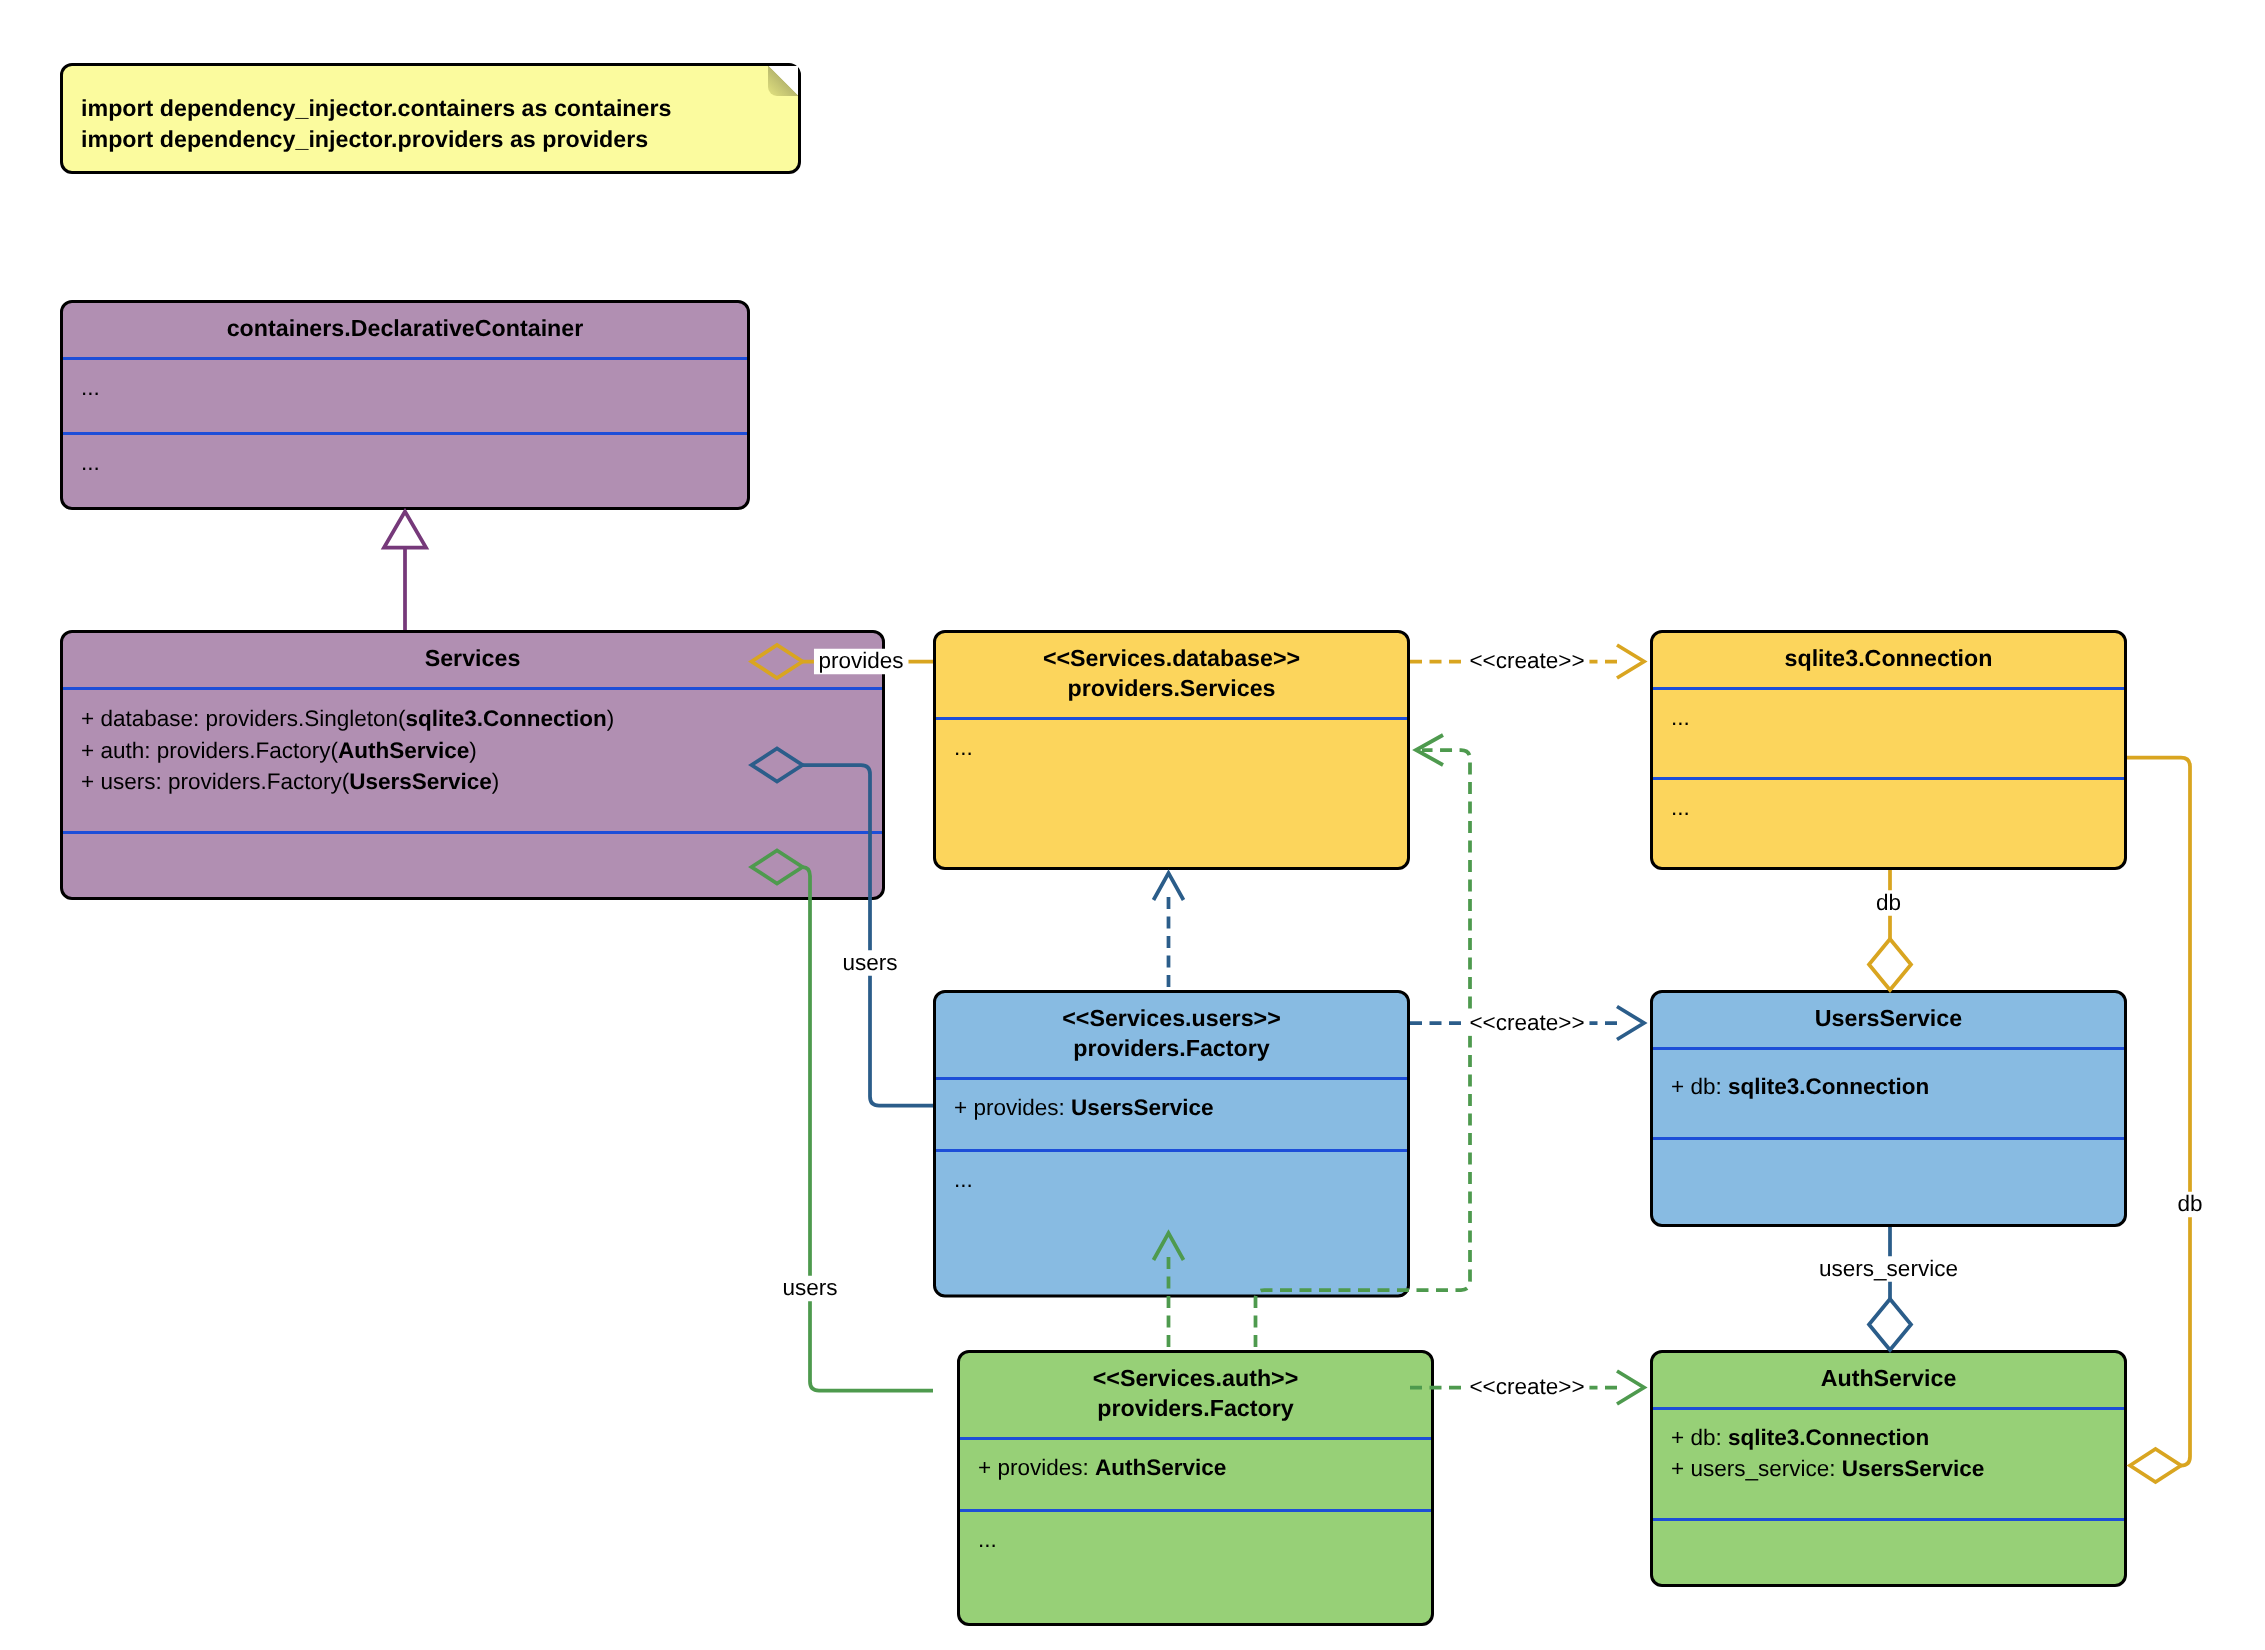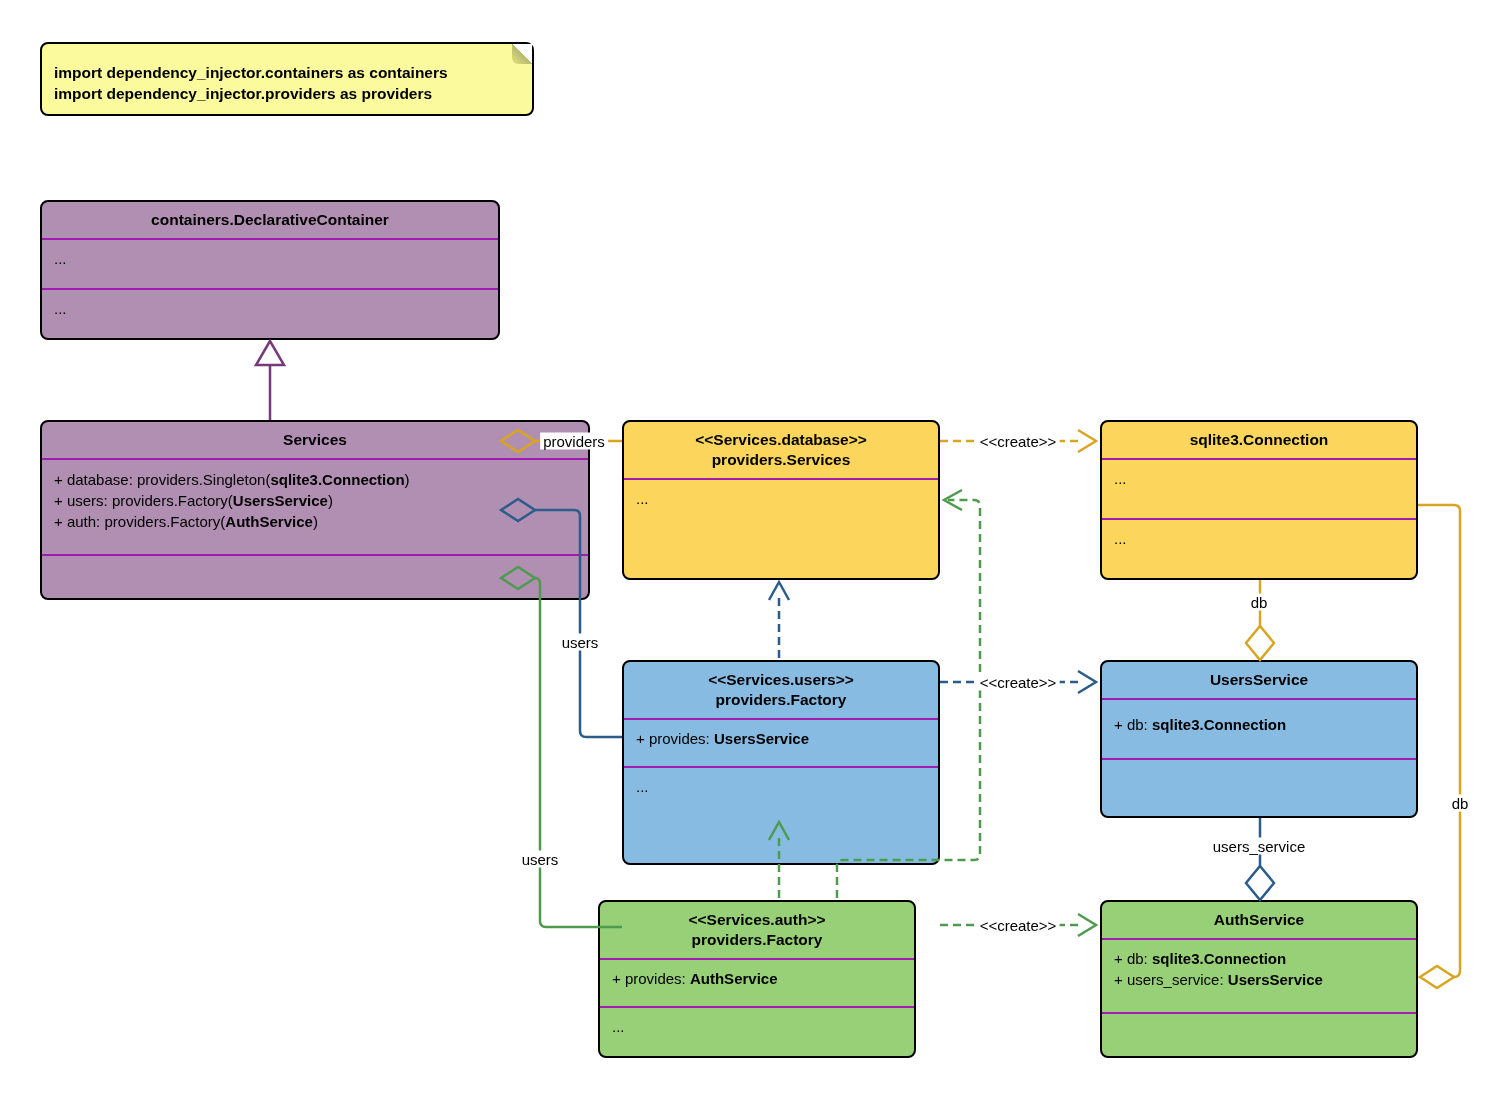--- a/index.html
+++ b/index.html
@@ -24,21 +24,21 @@
   
   .uml{position:absolute;border:2px solid #000;border-radius:8px;box-sizing:border-box;
        display:flex;flex-direction:column;overflow:hidden;}
   .uml.purple{background:var(--purple-fill);}
   .uml.yellow{background:var(--yellow-fill);}
   .uml.blue{background:var(--blue-fill);}
   .uml.green{background:var(--green-fill);}
   .uml-title{display:flex;flex-direction:column;align-items:center;justify-content:center;
              font-weight:bold;font-size:15.5px;line-height:20px;flex:0 0 auto;box-sizing:border-box;}
   .uml-sec{box-sizing:border-box;padding:8px 12px 0 12px;font-size:15px;line-height:21px;flex:0 0 auto;}
-  .uml > div:not(:last-child){border-bottom:2px solid #a21caf;}
+  .uml > div:not(:last-child){border-bottom:2px solid #1d4ed8;}
   .attr b{font-weight:bold;}
   .attr.underline{}
 
   
   #edges{position:absolute;left:0;top:0;z-index:5;pointer-events:none;}
   #edges path, #edges polyline{fill:none;stroke-width:2.5px;}
   .st-purple{stroke:var(--purple-line);}
   .st-yellow{stroke:var(--yellow-line);}
   .st-blue{stroke:var(--blue-line);}
   .st-green{stroke:var(--green-line);}
@@ -72,22 +72,22 @@
       <span>...</span>
     </div>
   </div>
 
   <div class="uml purple" style="left:40px;top:420px;width:550px;height:180px">
     <div class="uml-title" style="height:38px">
       <span>Services</span>
     </div>
     <div class="uml-sec" style="height:96px;padding-top:9px">
       <div class="attr underline"><span>+ database: providers.Singleton(</span><b>sqlite3.Connection</b><span>)</span></div>
+      <div class="attr underline"><span>+ auth: providers.Factory(</span><b>AuthService</b><span>)</span></div>
       <div class="attr underline"><span>+ users: providers.Factory(</span><b>UsersService</b><span>)</span></div>
-      <div class="attr underline"><span>+ auth: providers.Factory(</span><b>AuthService</b><span>)</span></div>
     </div>
     <div class="uml-sec" style="flex:1"></div>
   </div>
 
   <div class="uml yellow" style="left:622px;top:420px;width:318px;height:160px">
     <div class="uml-title" style="height:58px">
       <span>&lt;&lt;Services.database&gt;&gt;</span>
       <span>providers.Services</span>
     </div>
     <div class="uml-sec" style="flex:1">
@@ -123,21 +123,21 @@
   <div class="uml blue" style="left:1100px;top:660px;width:318px;height:158px">
     <div class="uml-title" style="height:38px">
       <span>UsersService</span>
     </div>
     <div class="uml-sec" style="height:60px;padding-top:14px">
       <div class="attr"><span>+ db: </span><b>sqlite3.Connection</b></div>
     </div>
     <div class="uml-sec" style="flex:1"></div>
   </div>
 
-  <div class="uml green" style="left:598px;top:900px;width:318px;height:158px">
+  <div class="uml green" style="left:638px;top:900px;width:318px;height:184px">
     <div class="uml-title" style="height:58px">
       <span>&lt;&lt;Services.auth&gt;&gt;</span>
       <span>providers.Factory</span>
     </div>
     <div class="uml-sec" style="height:48px">
       <div class="attr"><span>+ provides: </span><b>AuthService</b></div>
     </div>
     <div class="uml-sec" style="flex:1">
       <span>...</span>
     </div>
@@ -189,21 +189,21 @@
     <path class="st-yellow" d="M1260,580 V626"></path>
     <path class="st-yellow diamond" d="M1260,626 L1274,643 L1260,660 L1246,643 Z"></path>
 
     <path class="st-blue" d="M1260,818 V866"></path>
     <path class="st-blue diamond" d="M1260,866 L1274,883 L1260,900 L1246,883 Z"></path>
 
     <path class="st-yellow" d="M1418,505 H1454 Q1460,505 1460,511 V971 Q1460,977 1454,977"></path>
     <path class="st-yellow diamond" d="M1420,977 L1437,966 L1454,977 L1437,988 Z"></path>
   </svg>
 
-  <span class="elabel" style="left:574px;top:441px">providers</span>
+  <span class="elabel" style="left:574px;top:441px">provides</span>
   <span class="elabel" style="left:580px;top:642px">users</span>
   <span class="elabel" style="left:540px;top:859px">users</span>
   <span class="elabel" style="left:1018px;top:441px">&lt;&lt;create&gt;&gt;</span>
   <span class="elabel" style="left:1018px;top:682px">&lt;&lt;create&gt;&gt;</span>
   <span class="elabel" style="left:1018px;top:925px">&lt;&lt;create&gt;&gt;</span>
   <span class="elabel" style="left:1259px;top:602px">db</span>
   <span class="elabel" style="left:1259px;top:846px">users_service</span>
   <span class="elabel" style="left:1460px;top:803px">db</span>
 
 </div>

